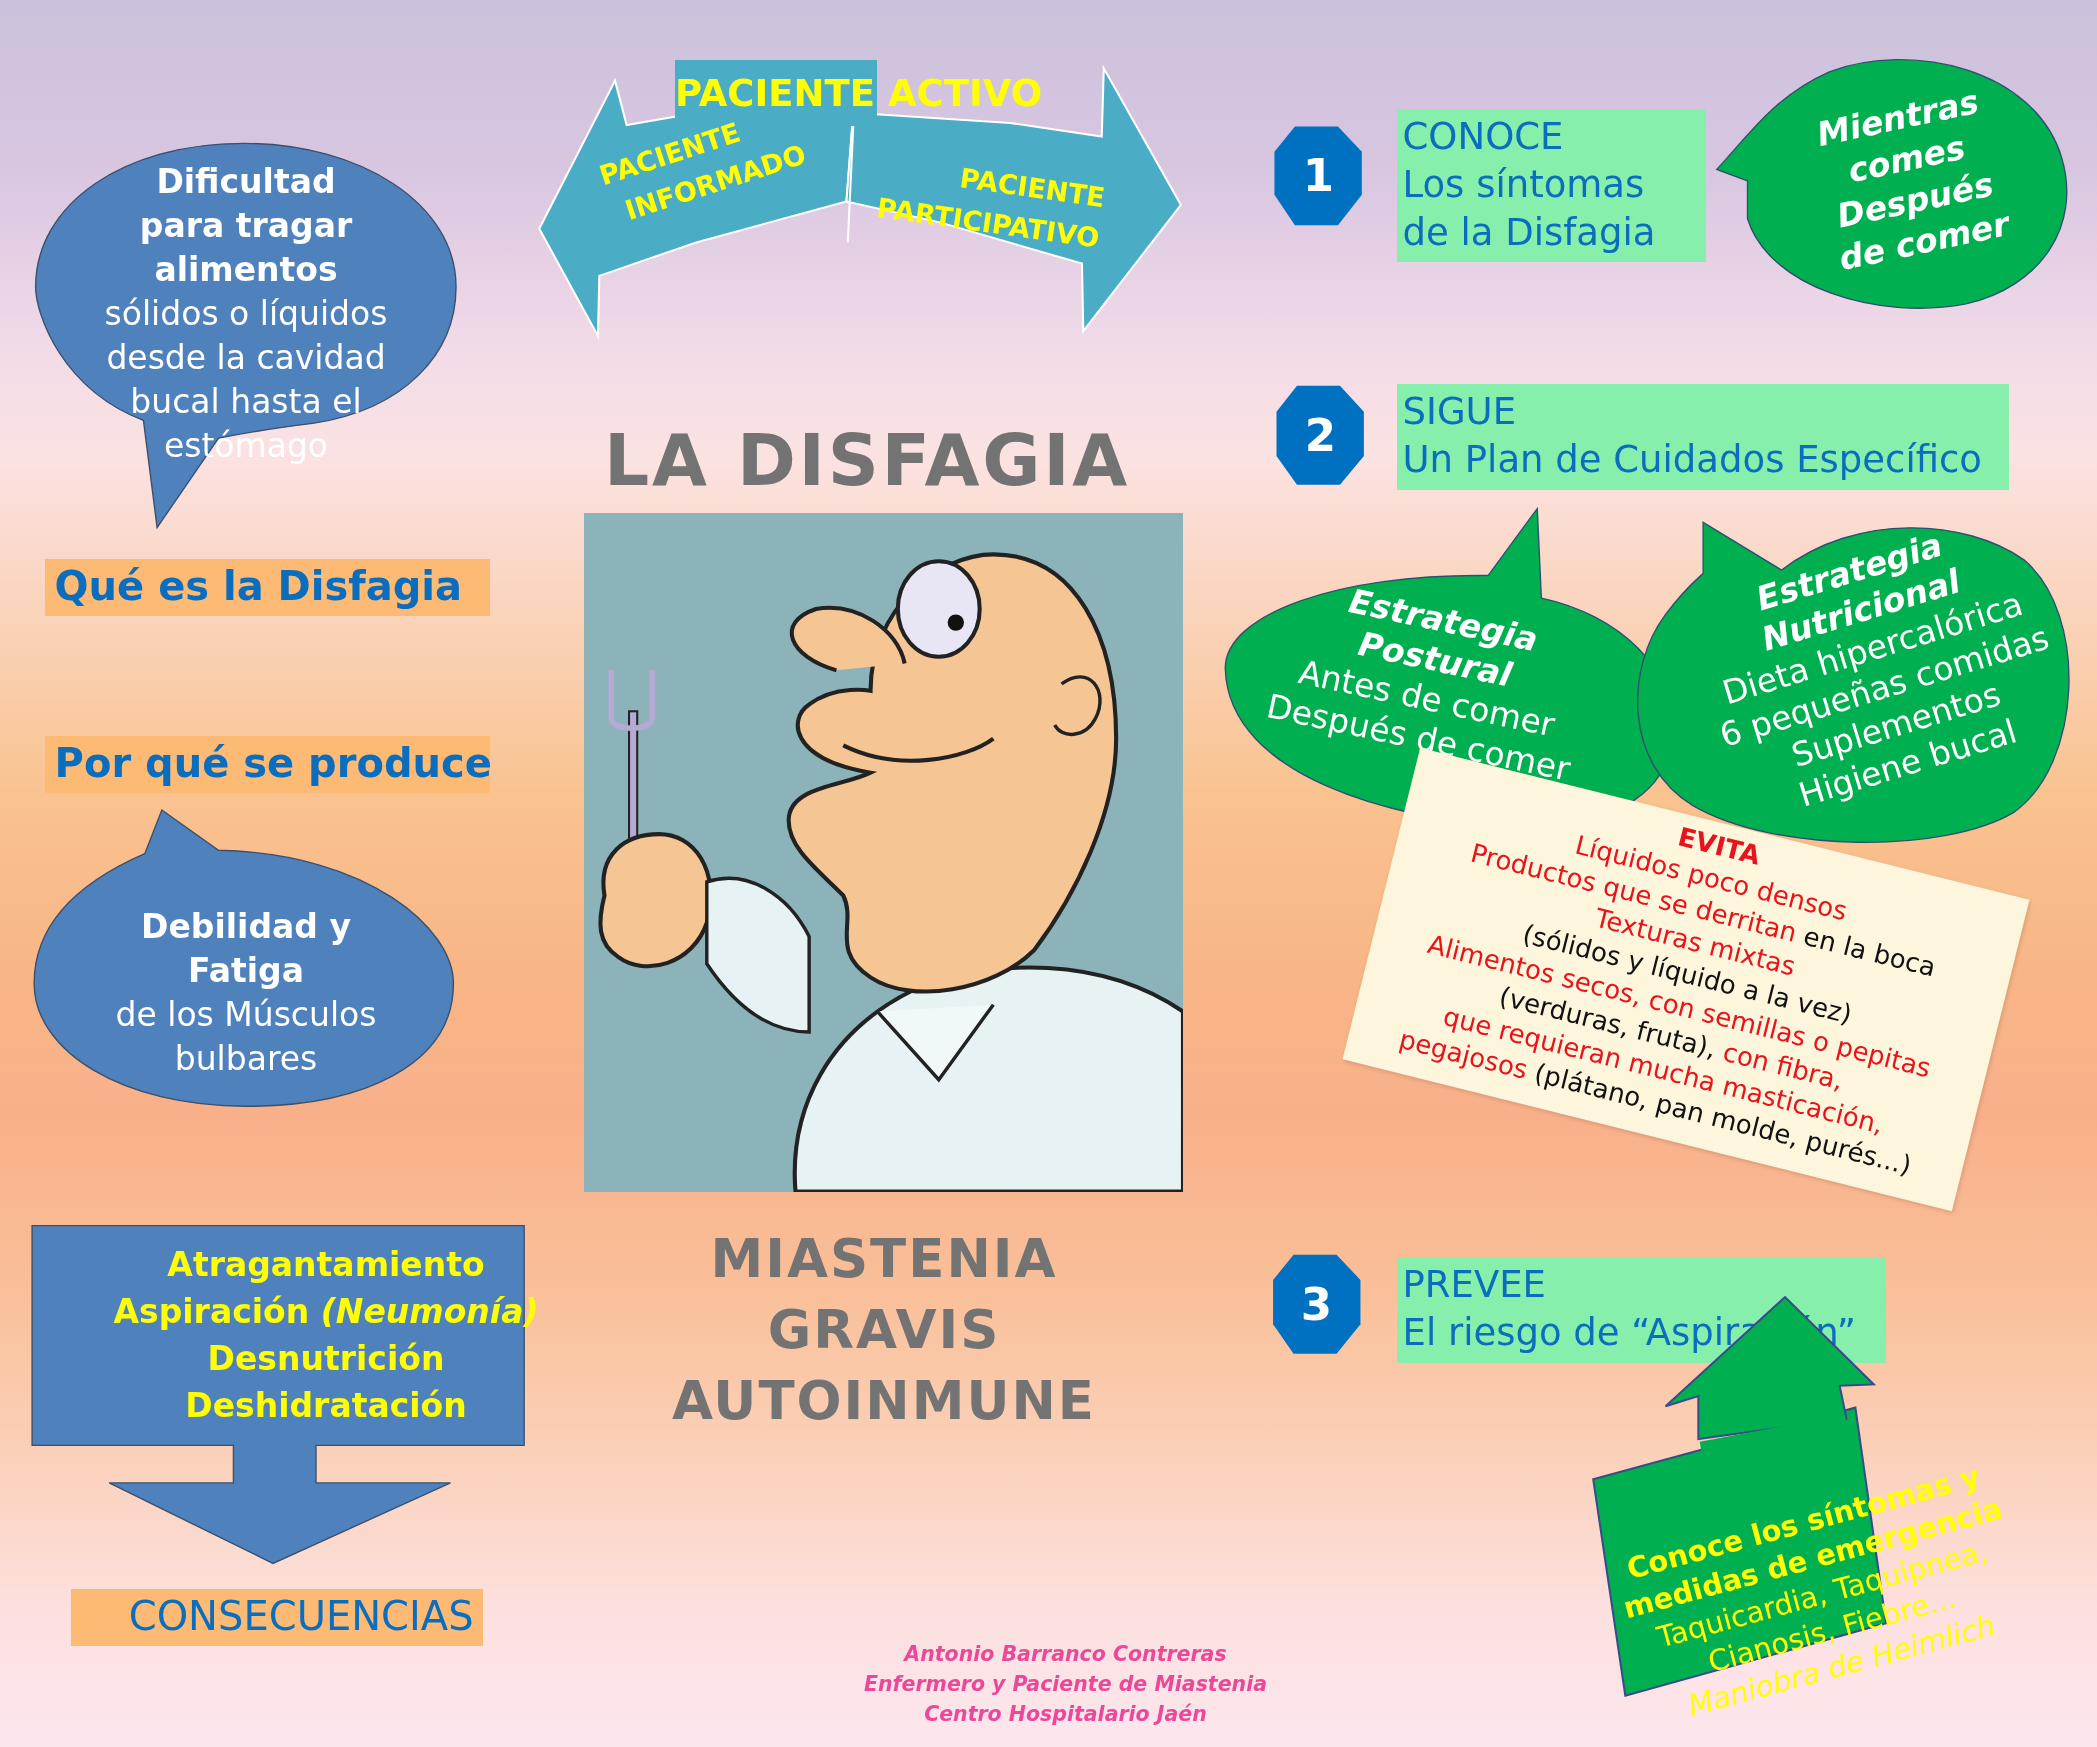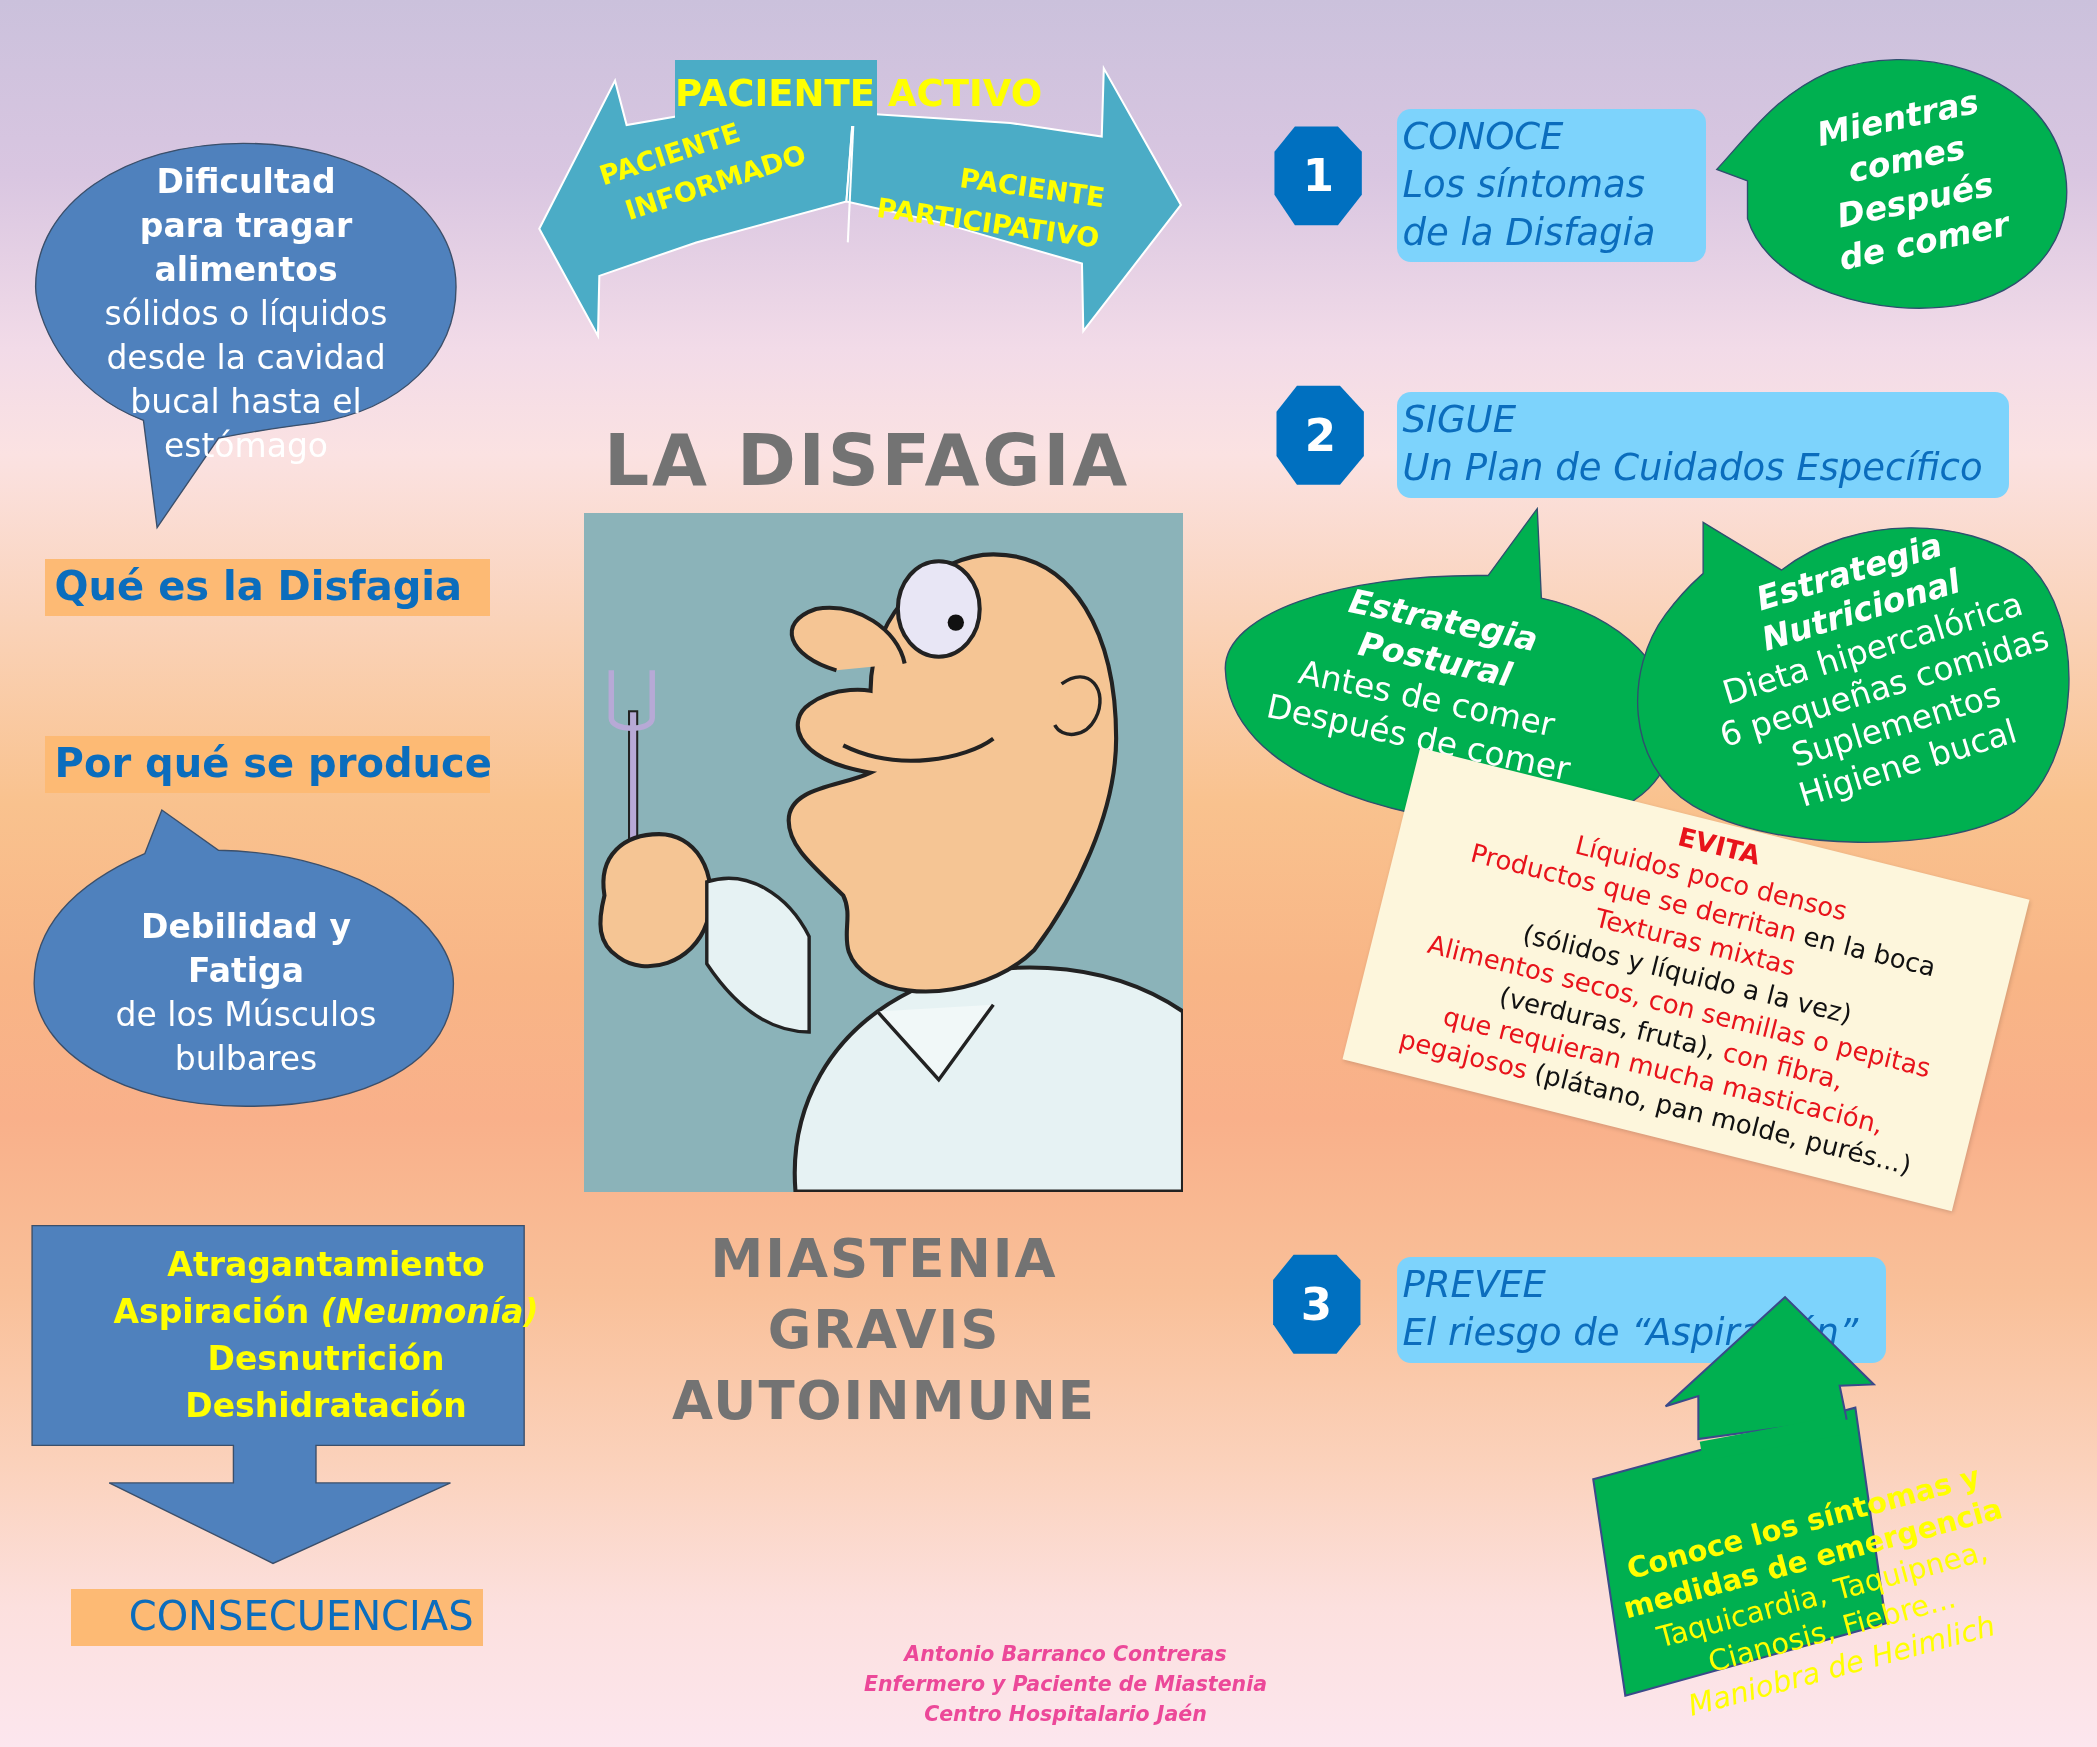--- a/index.html
+++ b/index.html
@@ -22,22 +22,22 @@
 
   
   .label-box {
     position: absolute; background: #fdba74; color: #0b6dbd;
     font-weight: bold; font-size: 40px; line-height: 55px;
     padding: 0 9.6px; white-space: nowrap;
   }
 
   
   .step-text {
-    position: absolute; background: #7dd3fc; color: #0b6dbd;
-    font-style: italic; font-size: 37px; line-height: 48px; padding: 4.1px 5.5px 4.1px 5.5px; border-radius: 14px;
+    position: absolute; background: #86efac; color: #0b6dbd;
+    font-size: 37px; line-height: 48px; padding: 4.1px 5.5px 4.1px 5.5px;
   }
   .octagon-num {
     position: absolute; font-size: 45px; font-weight: bold; color: #ffffff;
     display: flex; align-items: center; justify-content: center;
   }
 
   .title-red { color: #737373; font-weight: bold; }
 
   .green-text { color: #ffffff; font-size: 33px; line-height: 40px; }
   .evita-red { color: #e8131b; }
@@ -152,21 +152,21 @@
 </svg>
 <div class="octagon-num" style="left:1275px;top:126px;width:87px;height:99px;">1</div>
 <div class="octagon-num" style="left:1277px;top:386px;width:87px;height:99px;">2</div>
 <div class="octagon-num" style="left:1273px;top:1255px;width:87px;height:99px;">3</div>
 
 <div class="step-text" style="left:1397px;top:109px;width:298px;height:145px;">
   <span class="line">CONOCE</span>
   <span class="line">Los síntomas</span>
   <span class="line">de la Disfagia</span>
 </div>
-<div class="step-text" style="left:1397px;top:384px;width:601px;height:98px;margin-top:8px;">
+<div class="step-text" style="left:1397px;top:384px;width:601px;height:98px;">
   <span class="line">SIGUE</span>
   <span class="line">Un Plan de Cuidados Específico</span>
 </div>
 <div class="step-text" style="left:1397px;top:1257px;width:478px;height:98px;">
   <span class="line">PREVEE</span>
   <span class="line">El riesgo de “Aspiración”</span>
 </div>
 
 <svg class="shape" style="left:0;top:0" width="2097" height="1747" viewBox="0 0 3072 2559">
 

